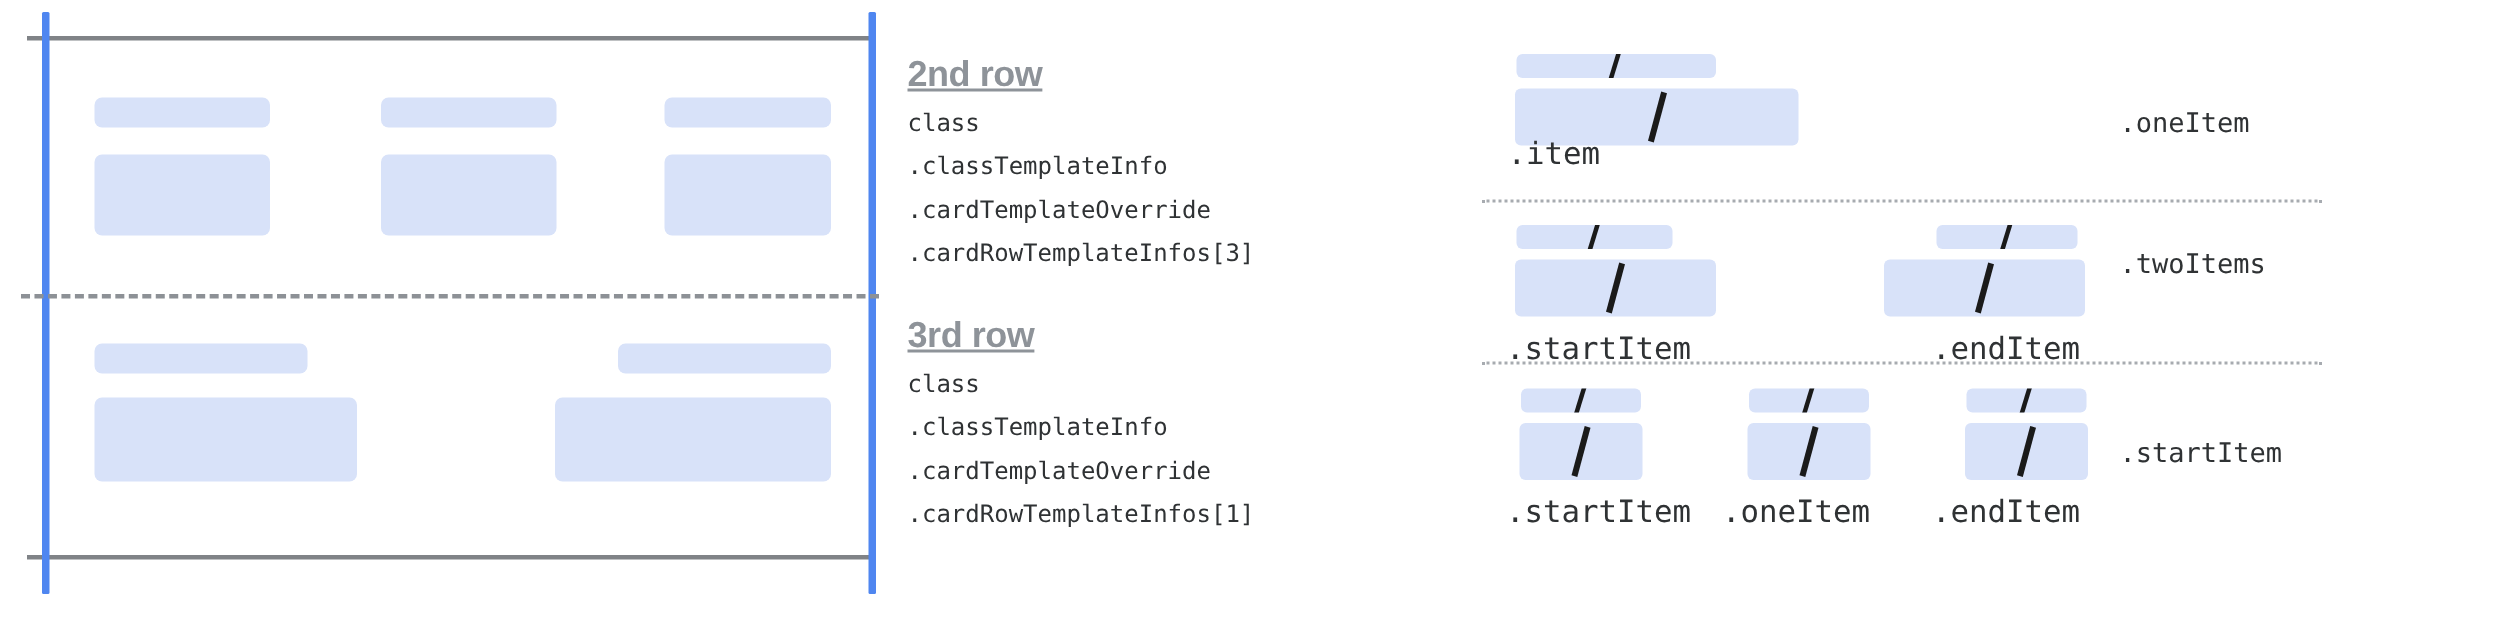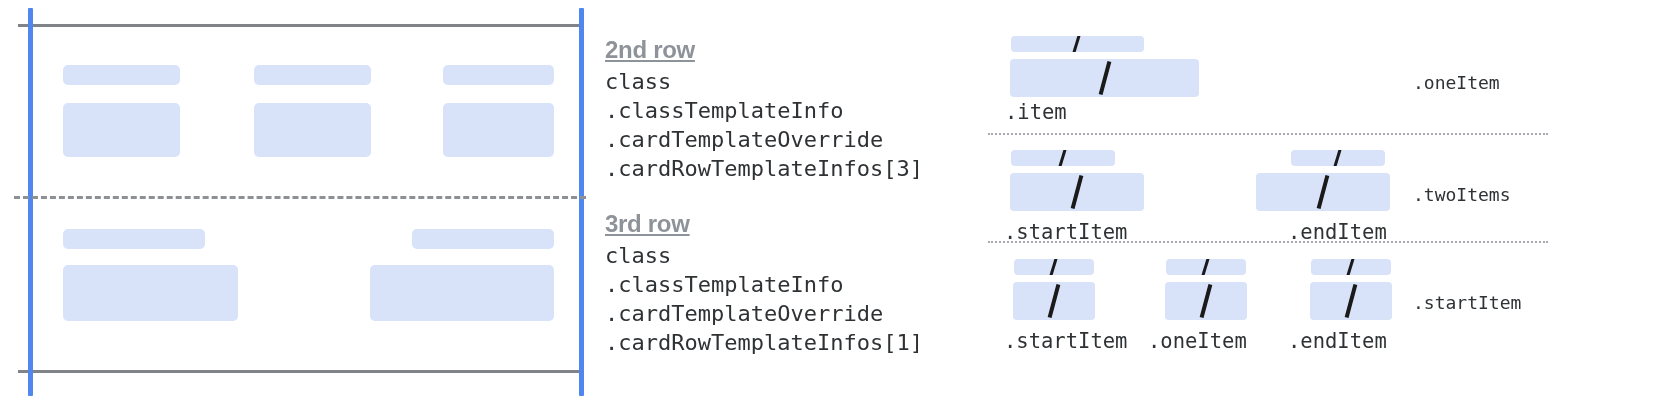--- a/index.html
+++ b/index.html
@@ -51,21 +51,21 @@
     font-weight: bold;
     font-size: 24px;
     color: #8e9399;
     letter-spacing: -0.3px;
     line-height: 34px;
     white-space: nowrap;
     text-decoration: underline;
   }
   .mono {
     font-family: "DejaVu Sans Mono", monospace;
-    font-size: 22px;
+    font-size: 16px;
     color: #2f3234;
     line-height: 29px;
     white-space: pre;
   }
 
   
   .ipanel {
     position: absolute;
   }
   .ibox {
@@ -153,21 +153,21 @@
 
   <div class="ipanel" style="left:0; top:0; width:1676px; height:412px;">
 
     <div>
       <div class="ibox" style="left:1011px; top:36px; width:133px; height:16px;">
         <span class="slash" style="left:64px; top:-3px; width:3px; height:22px; transform:rotate(17deg);"></span>
       </div>
       <div class="ibox" style="left:1010px; top:59px; width:189px; height:38px;">
         <span class="slash" style="left:93px; top:2px; width:4px; height:34px; transform:rotate(15deg);"></span>
       </div>
-      <div class="ilabel" style="left:1005px; top:100px;">.item</div>
+      <div class="ilabel" style="left:1005px; top:90px;">.item</div>
       <div class="ilabel-right" style="left:1413px; top:72px;">.oneItem</div>
     </div>
 
     <div class="dotted-sep" style="left:988px; top:133px; width:560px;"></div>
 
     <div>
 
       <div class="ibox" style="left:1011px; top:150px; width:104px; height:16px;">
         <span class="slash" style="left:50px; top:-3px; width:3px; height:22px; transform:rotate(17deg);"></span>
       </div>
@@ -177,21 +177,21 @@
       <div class="ilabel" style="left:1004px; top:220px;">.startItem</div>
 
       <div class="ibox" style="left:1291px; top:150px; width:94px; height:16px;">
         <span class="slash" style="left:45px; top:-3px; width:3px; height:22px; transform:rotate(17deg);"></span>
       </div>
       <div class="ibox" style="left:1256px; top:173px; width:134px; height:38px;">
         <span class="slash" style="left:65px; top:2px; width:4px; height:34px; transform:rotate(15deg);"></span>
       </div>
       <div class="ilabel" style="left:1288px; top:220px;">.endItem</div>
 
-      <div class="ilabel-right" style="left:1413px; top:184px;">.twoItems</div>
+      <div class="ilabel-right" style="left:1413px; top:166px;">.twoItems</div>
     </div>
 
     <div class="dotted-sep" style="left:988px; top:241px; width:560px;"></div>
 
     <div>
 
       <div class="ibox" style="left:1014px; top:259px; width:80px; height:16px;">
         <span class="slash" style="left:38px; top:-3px; width:3px; height:22px; transform:rotate(17deg);"></span>
       </div>
       <div class="ibox" style="left:1013px; top:282px; width:82px; height:38px;">

